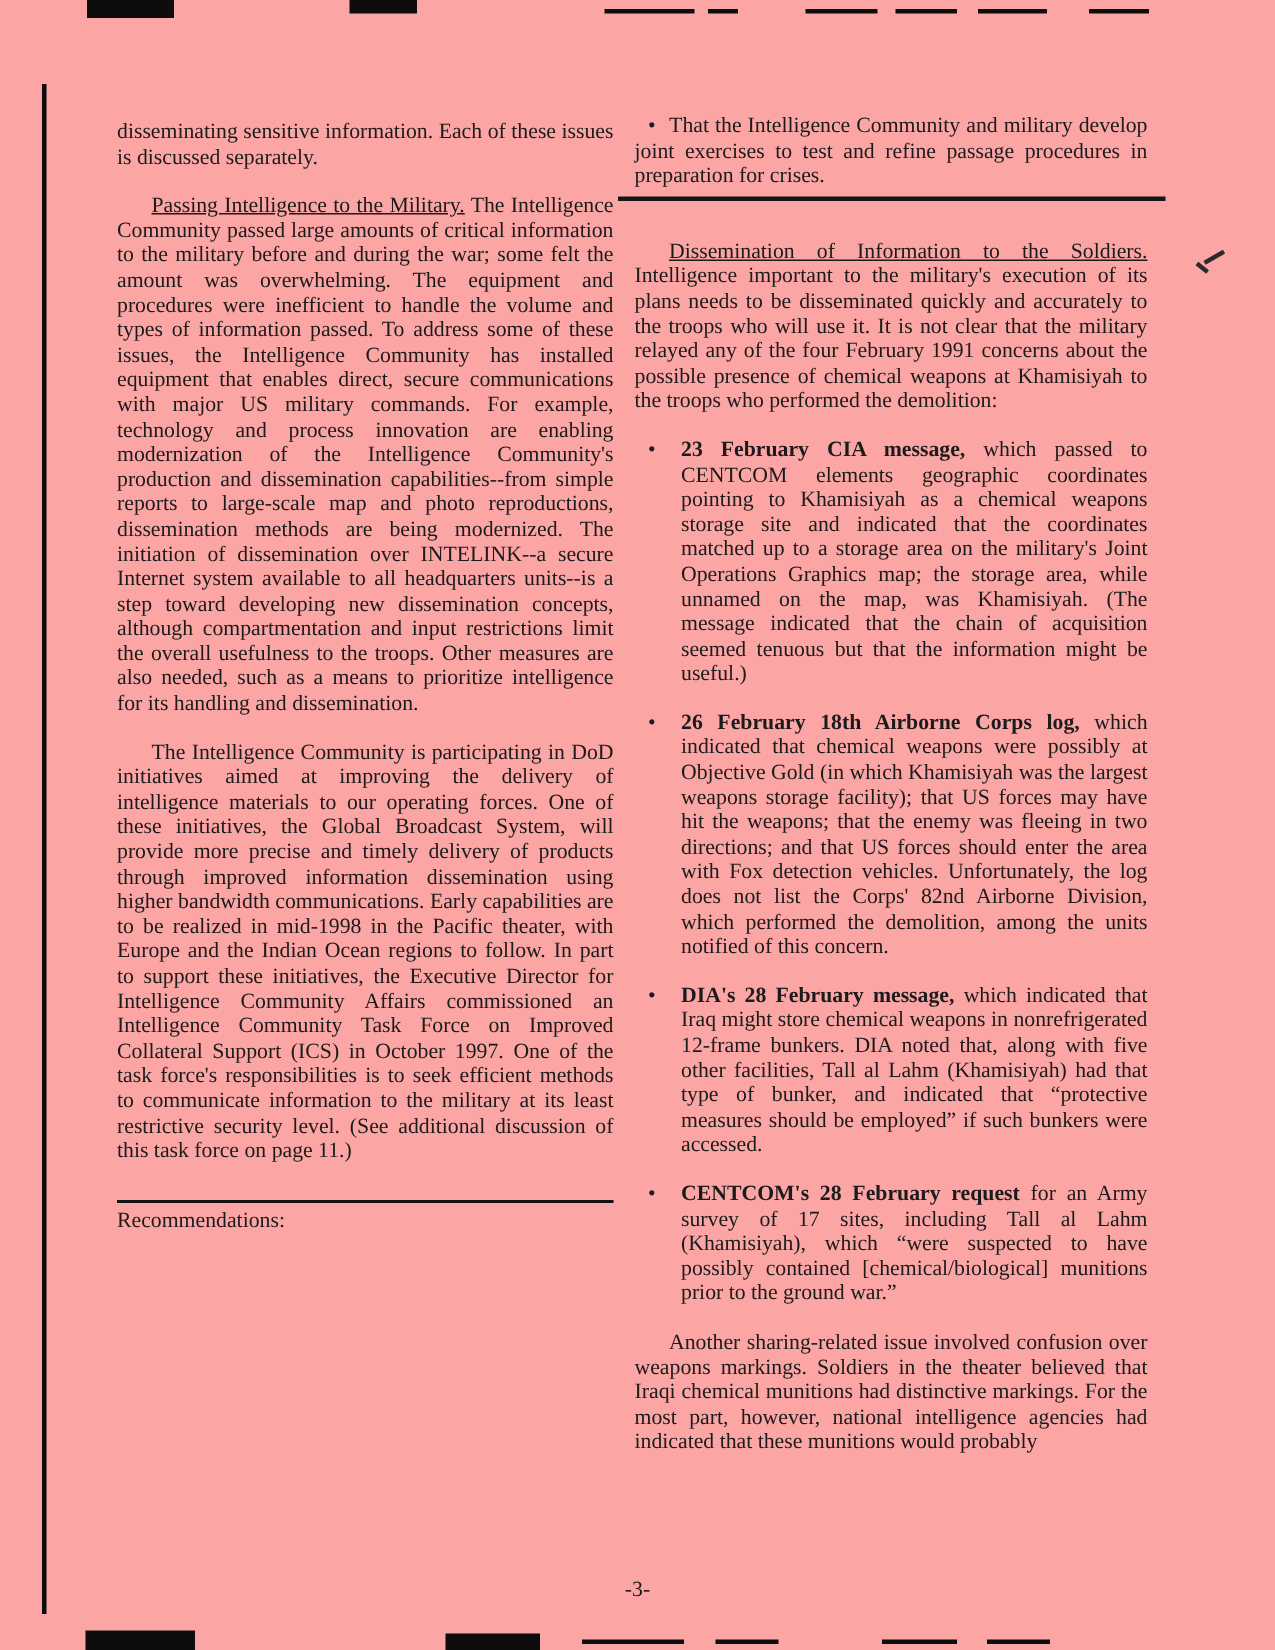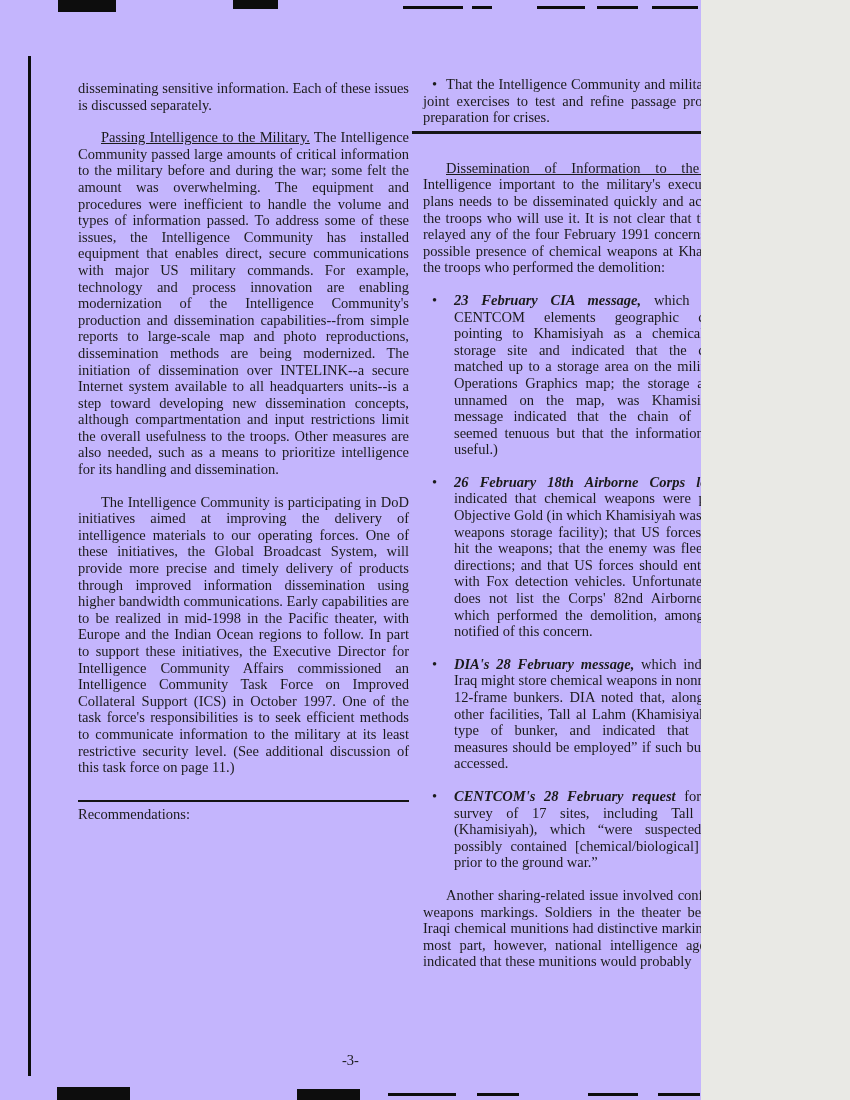--- a/index.html
+++ b/index.html
@@ -1,36 +1,36 @@
 <!DOCTYPE html>
 <html><head>
 <meta charset="utf-8">
 <style>
   html,body{margin:0;padding:0;}
   body{width:850px;height:1100px;background:#e9e9e5;}
   .page{
-    position:relative;width:701px;height:1100px;background:#c4b5fd;overflow:hidden;
+    position:relative;width:850px;height:1100px;background:#fca5a5;overflow:hidden;
     font-family:"Liberation Serif","DejaVu Serif",serif;color:#1b1b1b;
     font-size:14.5px;line-height:16.6px;
   }
   .artifact{position:absolute;background:#0d0d0d;}
   .penstroke{position:absolute;background:#2a2a2a;}
   .col{position:absolute;text-align:justify;}
   .col-left{left:78px;top:80px;width:331px;}
   .col-right{left:423px;top:76px;width:342px;}
   .para{margin:0 0 16px 0;}
   .indent{text-indent:23px;}
   .heading{text-decoration:underline;}
   .bullet-inline{margin-right:9px;}
   .top-bullet{text-indent:9px;margin:0;}
   .rule{height:3px;background:#161616;margin:5px -12px 0 -11px;}
   .section-gap{margin-top:26px;}
   .rbullet{position:relative;padding-left:31px;margin:0 0 16px 0;}
   .rbullet .glyph{position:absolute;left:9px;top:0;}
-  .lead{font-style:italic;font-weight:bold;}
+  .lead{font-weight:bold;}
   .recs{border-top:2.5px solid #141414;margin-top:24px;padding-top:4px;}
   .rec-title{margin:0 0 2px 0;}
   .rec-item{text-indent:9px;margin:1px 0 3px 0;}
   .footer{position:absolute;top:1052px;left:0;width:100%;text-align:center;color:#1b1b1b;}
 </style>
 </head>
 <body>
 
 <div class="page">
 

